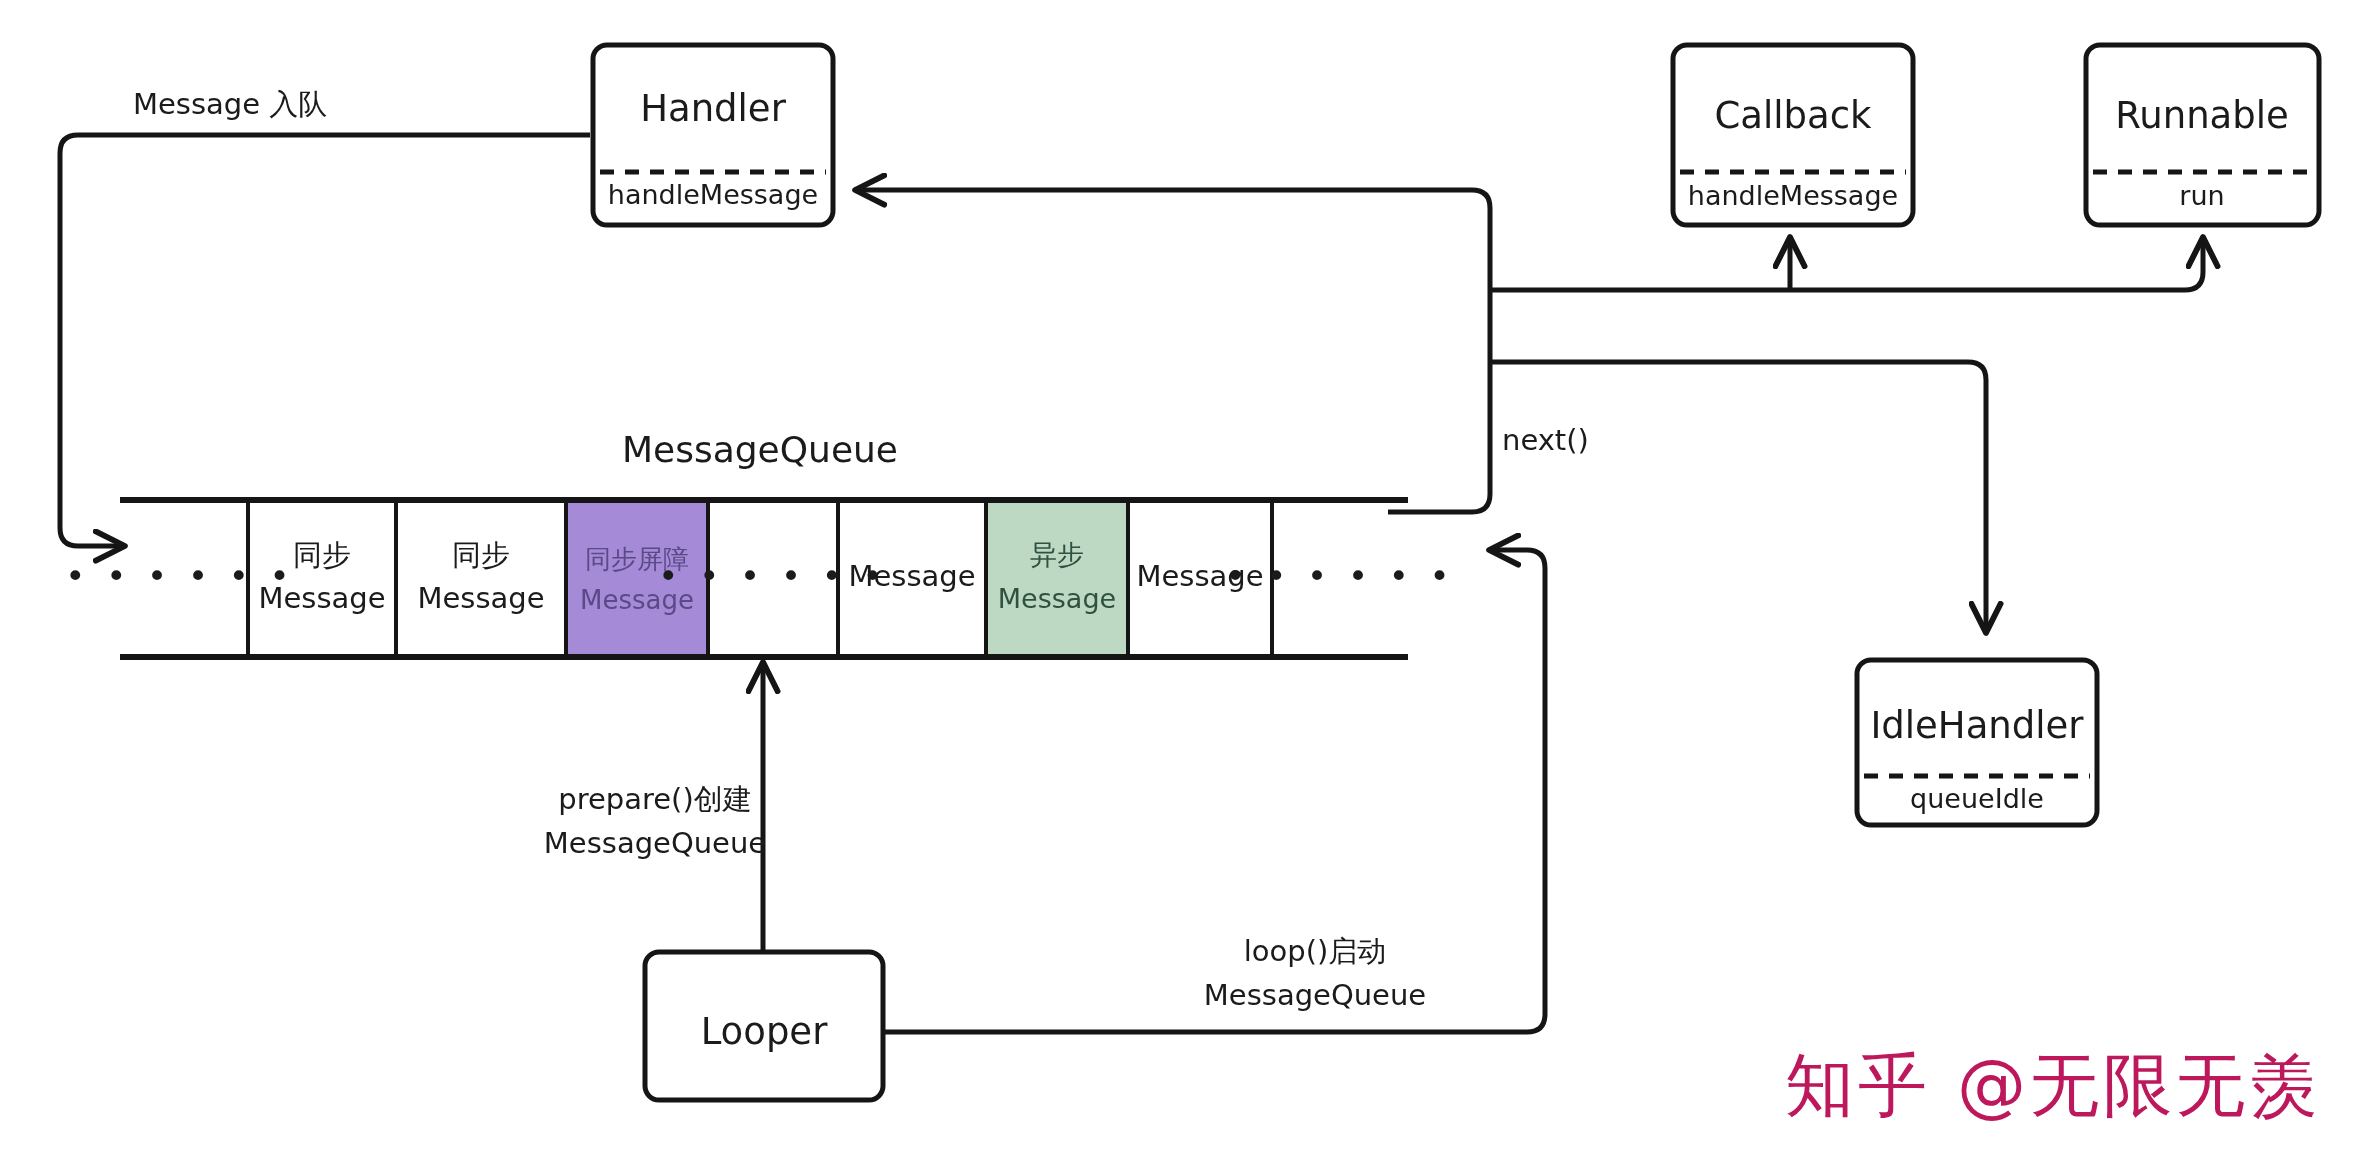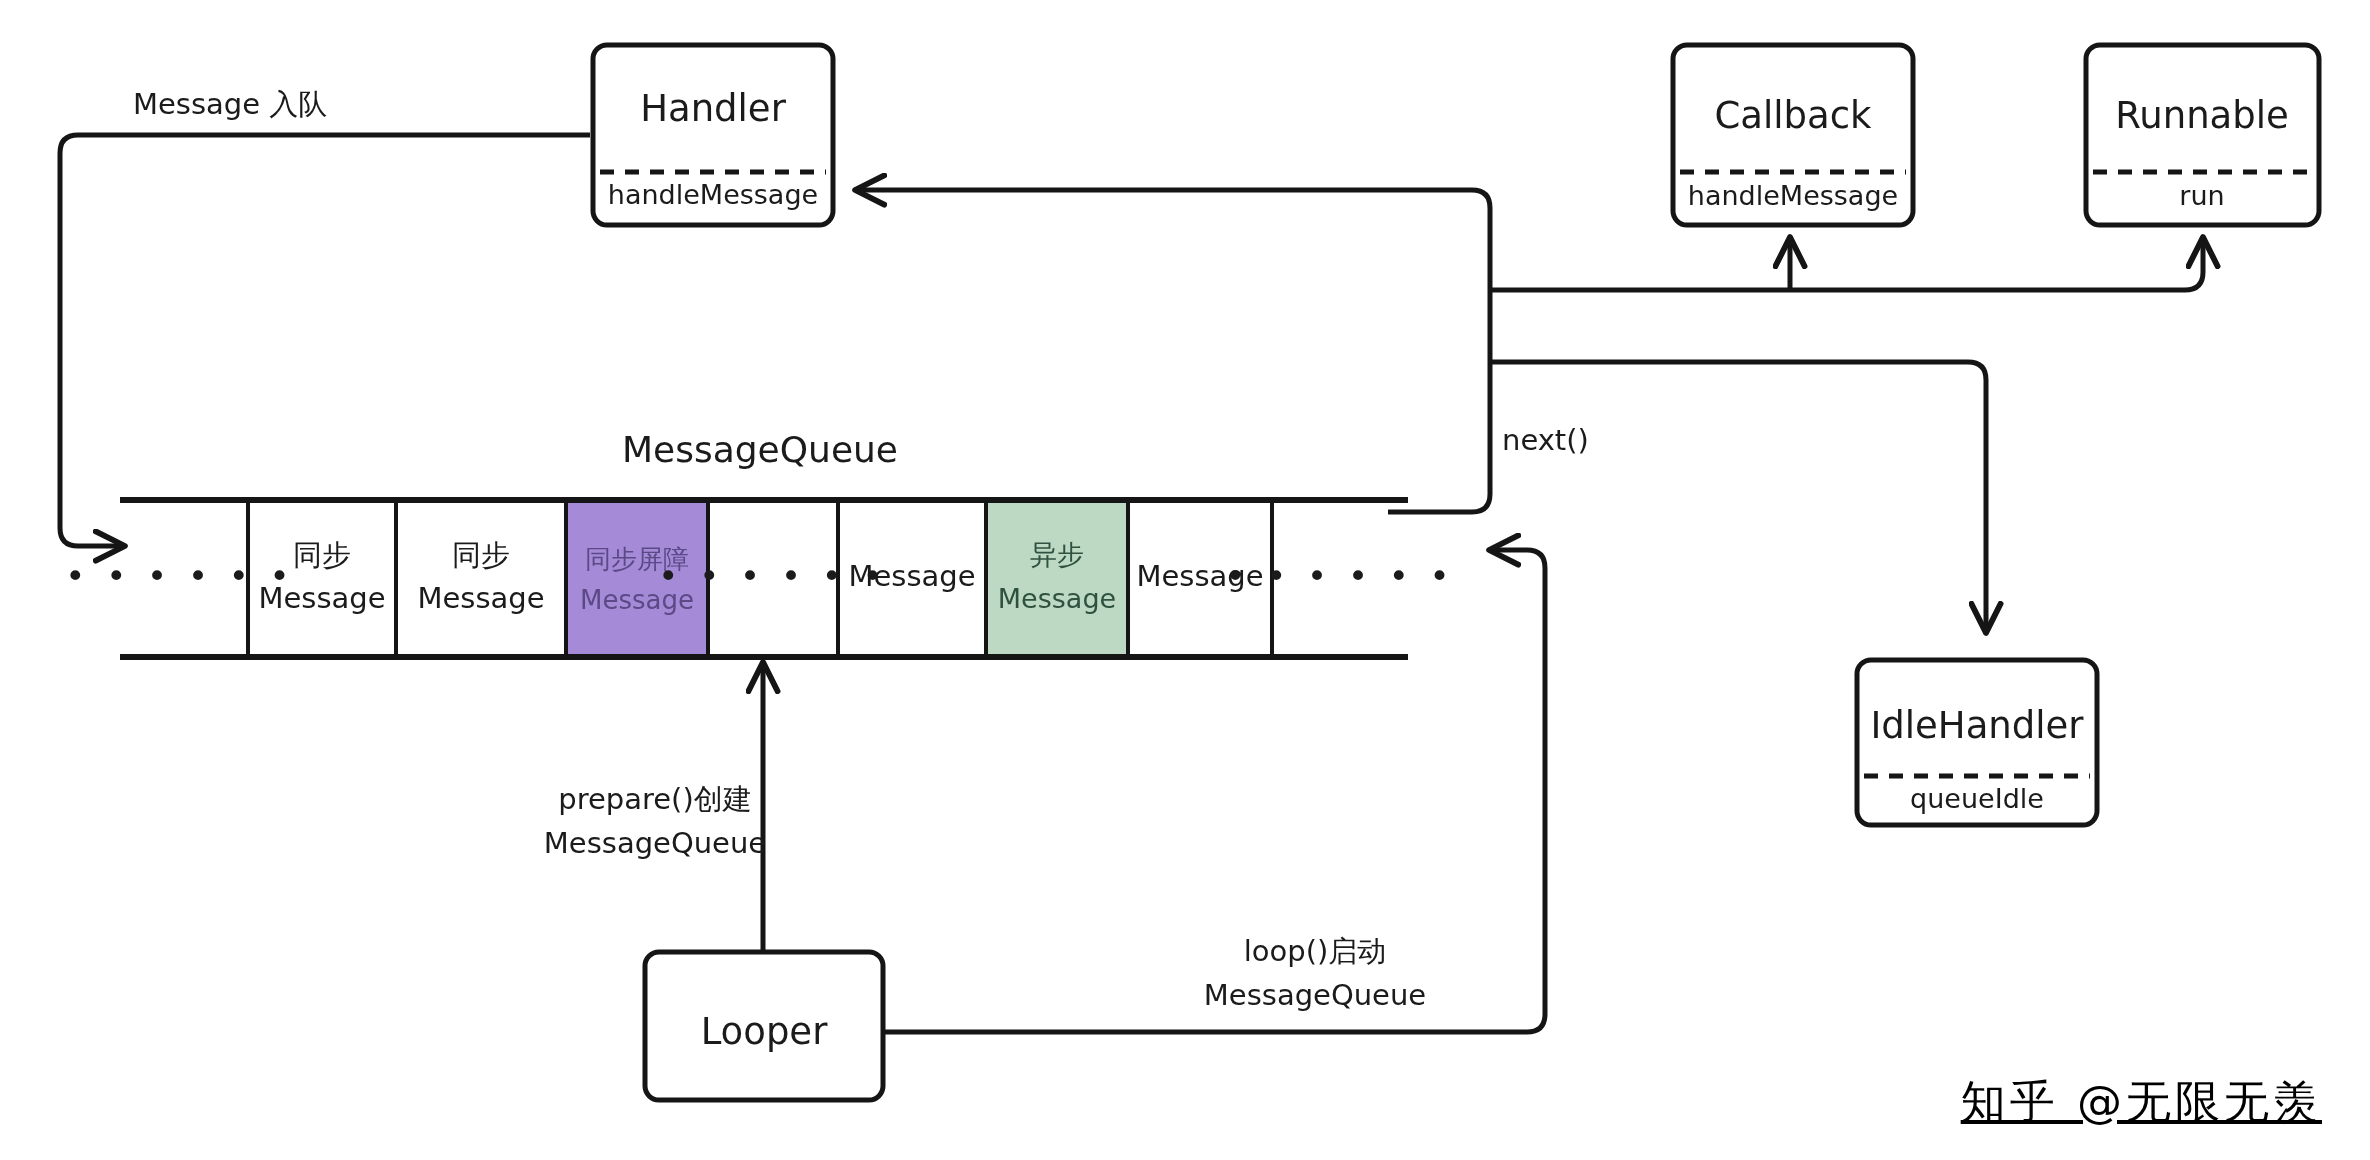--- a/index.html
+++ b/index.html
@@ -106,26 +106,25 @@
     fill: #1b1b1b;
     letter-spacing: 5px;
     text-anchor: middle;
     dominant-baseline: middle;
   }
   .watermark {
     position: absolute;
     right: 48px;
     bottom: 28px;
     font-family: "DejaVu Sans", "Liberation Sans", sans-serif;
-    font-size: 45px;
-    color: #000000;
+    font-size: 69px;
+    color: #be185d;
     letter-spacing: 4px;
     white-space: nowrap;
     user-select: none;
-    text-decoration: underline;
   }
 </style>
 </head>
 <body>
 
 <div id="diagram-root">
 
   <svg class="diagram" viewBox="0 0 2370 1160" xmlns="http://www.w3.org/2000/svg">
     <defs>
       <marker id="arrow" viewBox="0 0 12 12" refX="10" refY="6" markerWidth="7" markerHeight="7" orient="auto-start-reverse" markerUnits="strokeWidth">

